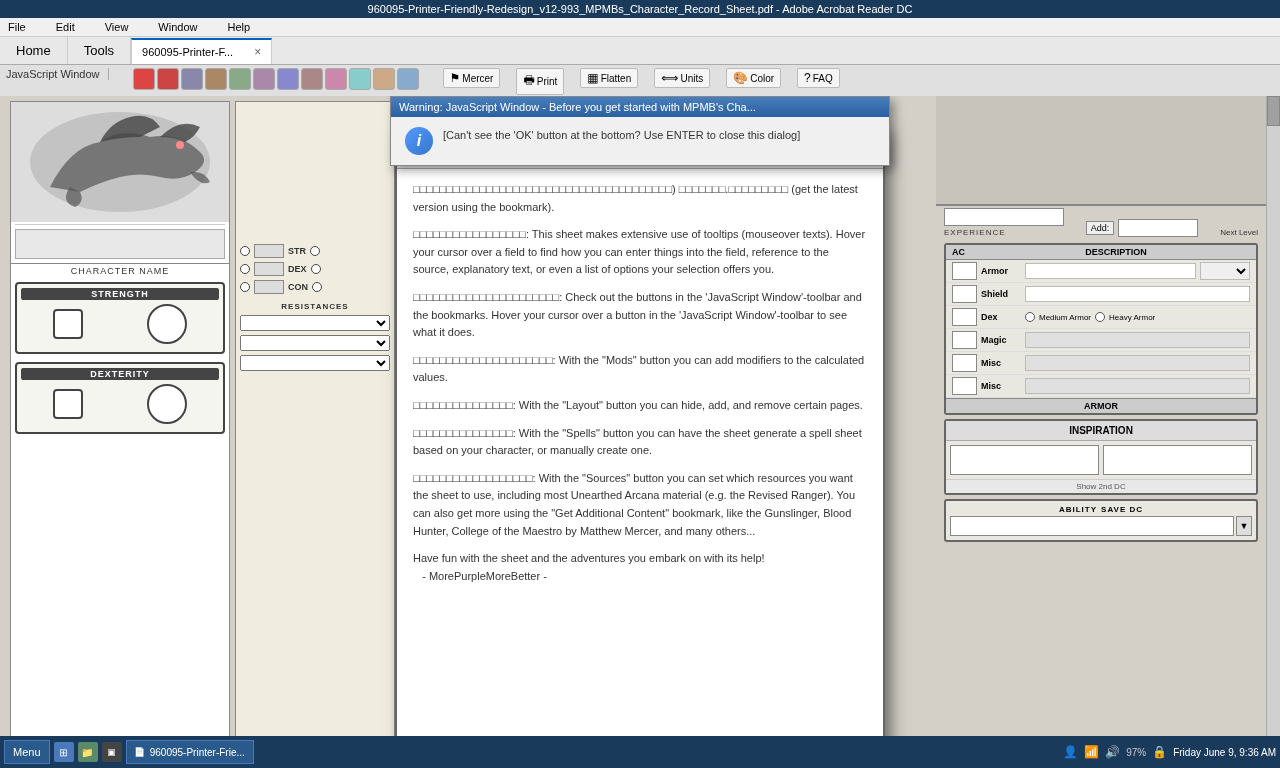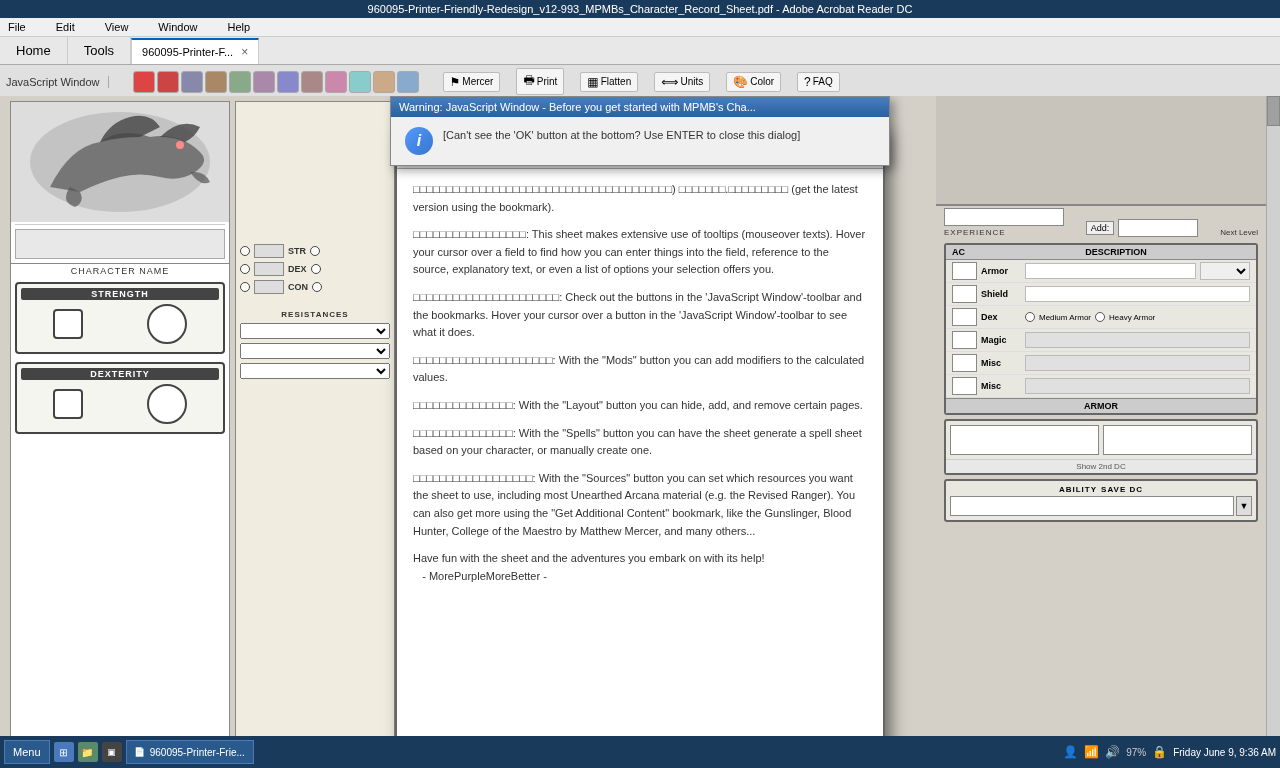--- a/index.html
+++ b/index.html
@@ -45,31 +45,31 @@
     }
     .tab-file {
       background: #fff;
       border-top: 2px solid #0060c0;
       border-left: 1px solid #ccc;
       border-right: 1px solid #ccc;
       padding: 5px 10px;
       font-size: 11px;
       display: flex;
       align-items: center;
-      gap: 4px;
+      gap: 17px;
     }
     .tab-file .close-x { cursor: pointer; font-size: 12px; color: #666; margin-left: 4px; }
 
     
     .js-toolbar {
       background: #e0e0e0;
       border-bottom: 1px solid #aaa;
       padding: 3px 6px;
       display: flex;
-      align-items: center;
+      align-items: flex-start;
       gap: 16px;
     }
     .js-toolbar-title {
       font-size: 11px;
       color: #333;
       margin-right: 8px;
       border-right: 1px solid #aaa;
       padding-right: 8px;
     }
     .js-toolbar-btn {
@@ -517,21 +517,21 @@
         <span class="stat-label">DEX</span>
         <div class="stat-radio"></div>
       </div>
       <div class="stat-row">
         <div class="stat-radio"></div>
         <div class="stat-box"></div>
         <span class="stat-label">CON</span>
         <div class="stat-radio"></div>
       </div>
 
-      <div style="margin-top:12px;">
+      <div style="margin-top:4px;">
         <div class="resistances-label">RESISTANCES</div>
         <select class="resistance-dropdown"></select>
         <select class="resistance-dropdown"></select>
         <select class="resistance-dropdown"></select>
       </div>
 
       <div style="position:absolute;bottom:8px;left:0;right:0;text-align:center;">
         <div style="font-size:8px;font-weight:bold;letter-spacing:1px;">SAVING THROWS</div>
       </div>
     </div>
@@ -606,20 +606,21 @@
         <div class="armor-row">
           <div style="width:25px;height:18px;background:#fff;border:1px solid #888;"></div>
           <span class="armor-label">Misc</span>
           <div style="flex:1;height:16px;background:#e0e0e0;border:1px solid #bbb;"></div>
         </div>
 
         <div style="text-align:center;background:#ccc;padding:2px;font-size:9px;font-weight:bold;border-top:1px solid #888;">ARMOR</div>
       </div>
 
       <div style="margin:4px 8px;background:#e8e8e0;border:2px solid #666;border-radius:3px;">
+        <div class="inspiration-header">INSPIRATION</div>
         <div style="display:flex;gap:4px;padding:4px;">
           <div style="flex:1;height:30px;background:#fff;border:1px solid #888;"></div>
           <div style="flex:1;height:30px;background:#fff;border:1px solid #888;"></div>
         </div>
         <div class="show-2dc">Show 2nd DC</div>
       </div>
 
       <div style="margin:4px 8px;background:#e8e8e0;border:2px solid #666;border-radius:3px;padding:4px;">
         <div style="display:flex;justify-content:center;gap:4px;">
           <span style="font-size:8px;letter-spacing:1px;font-weight:bold;">ABILITY</span>

